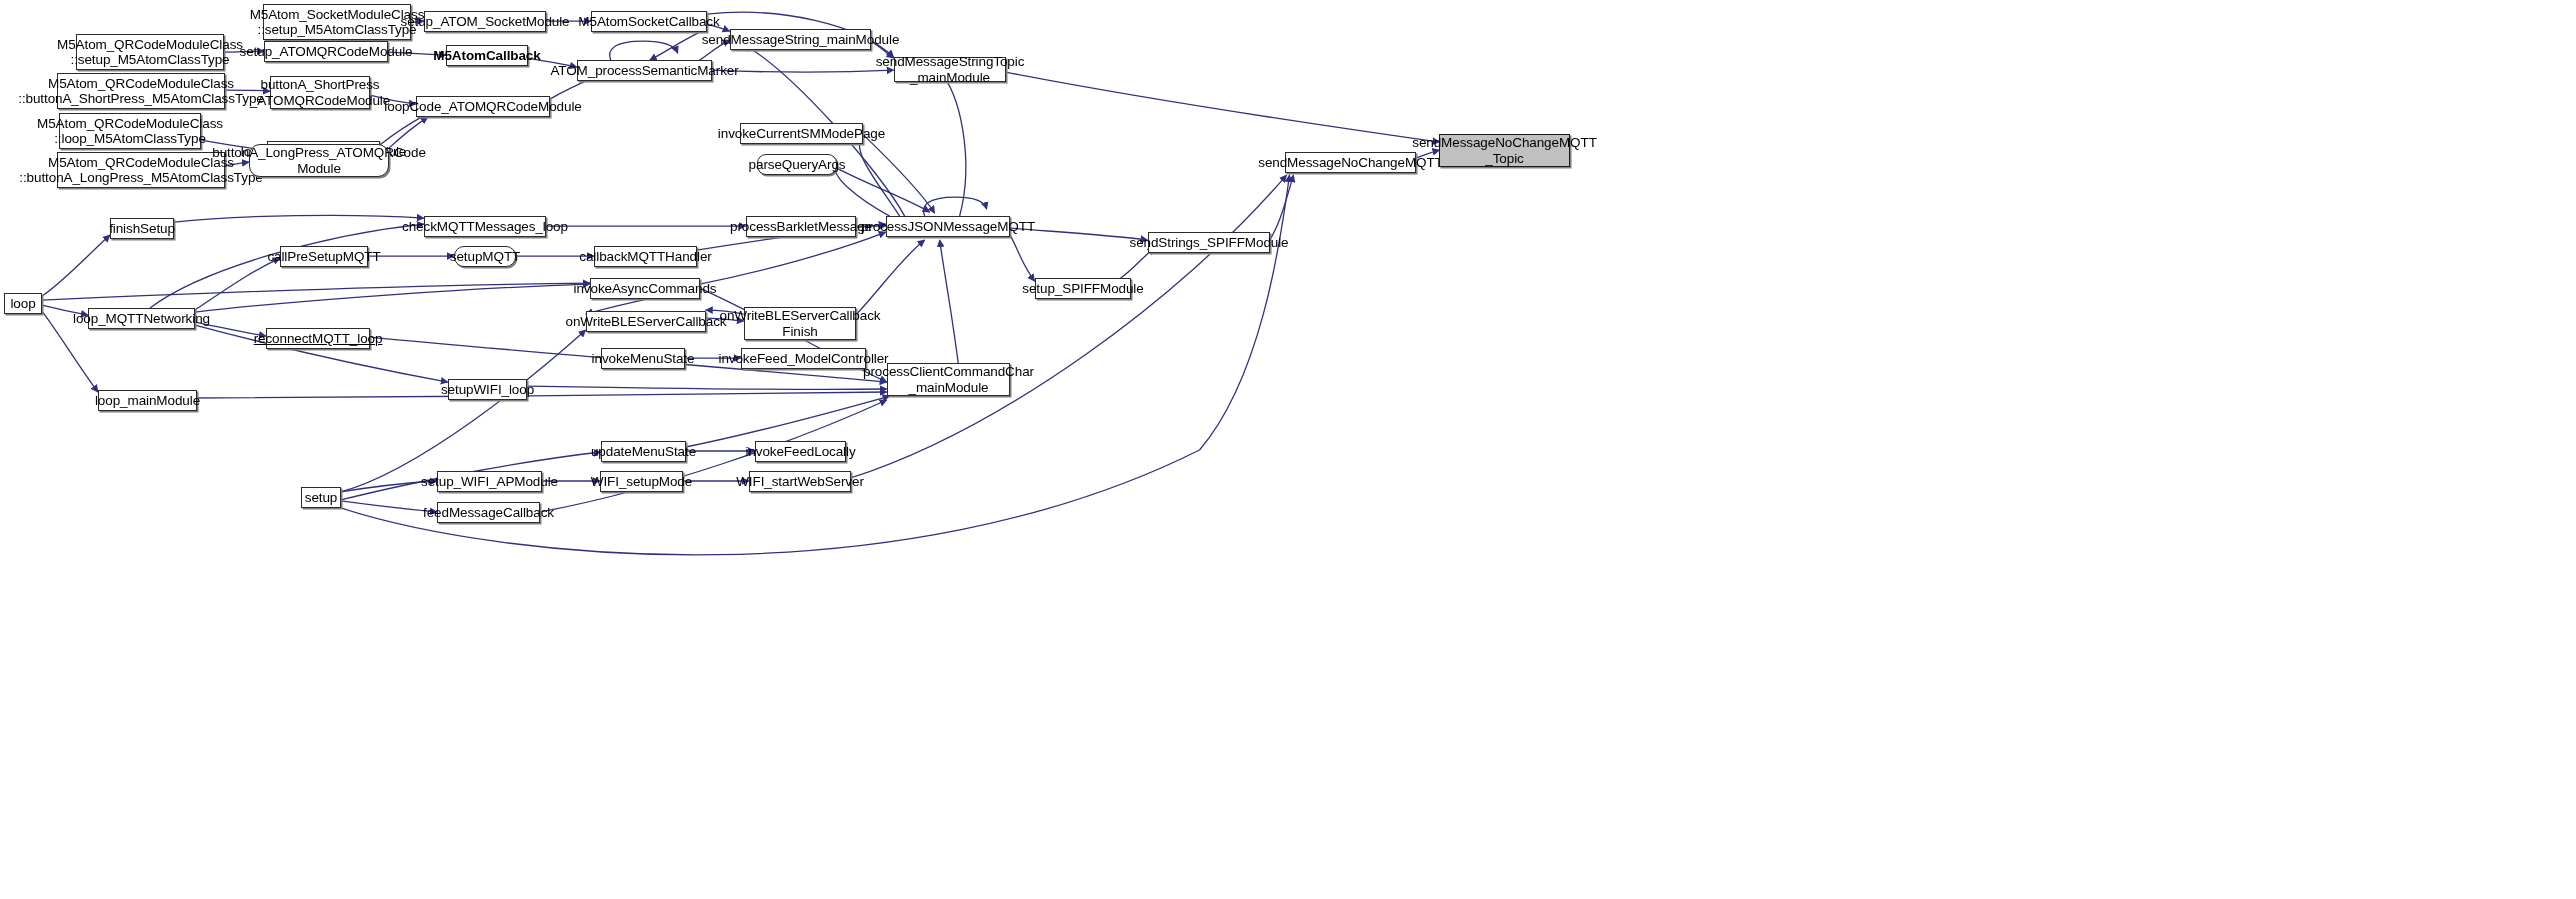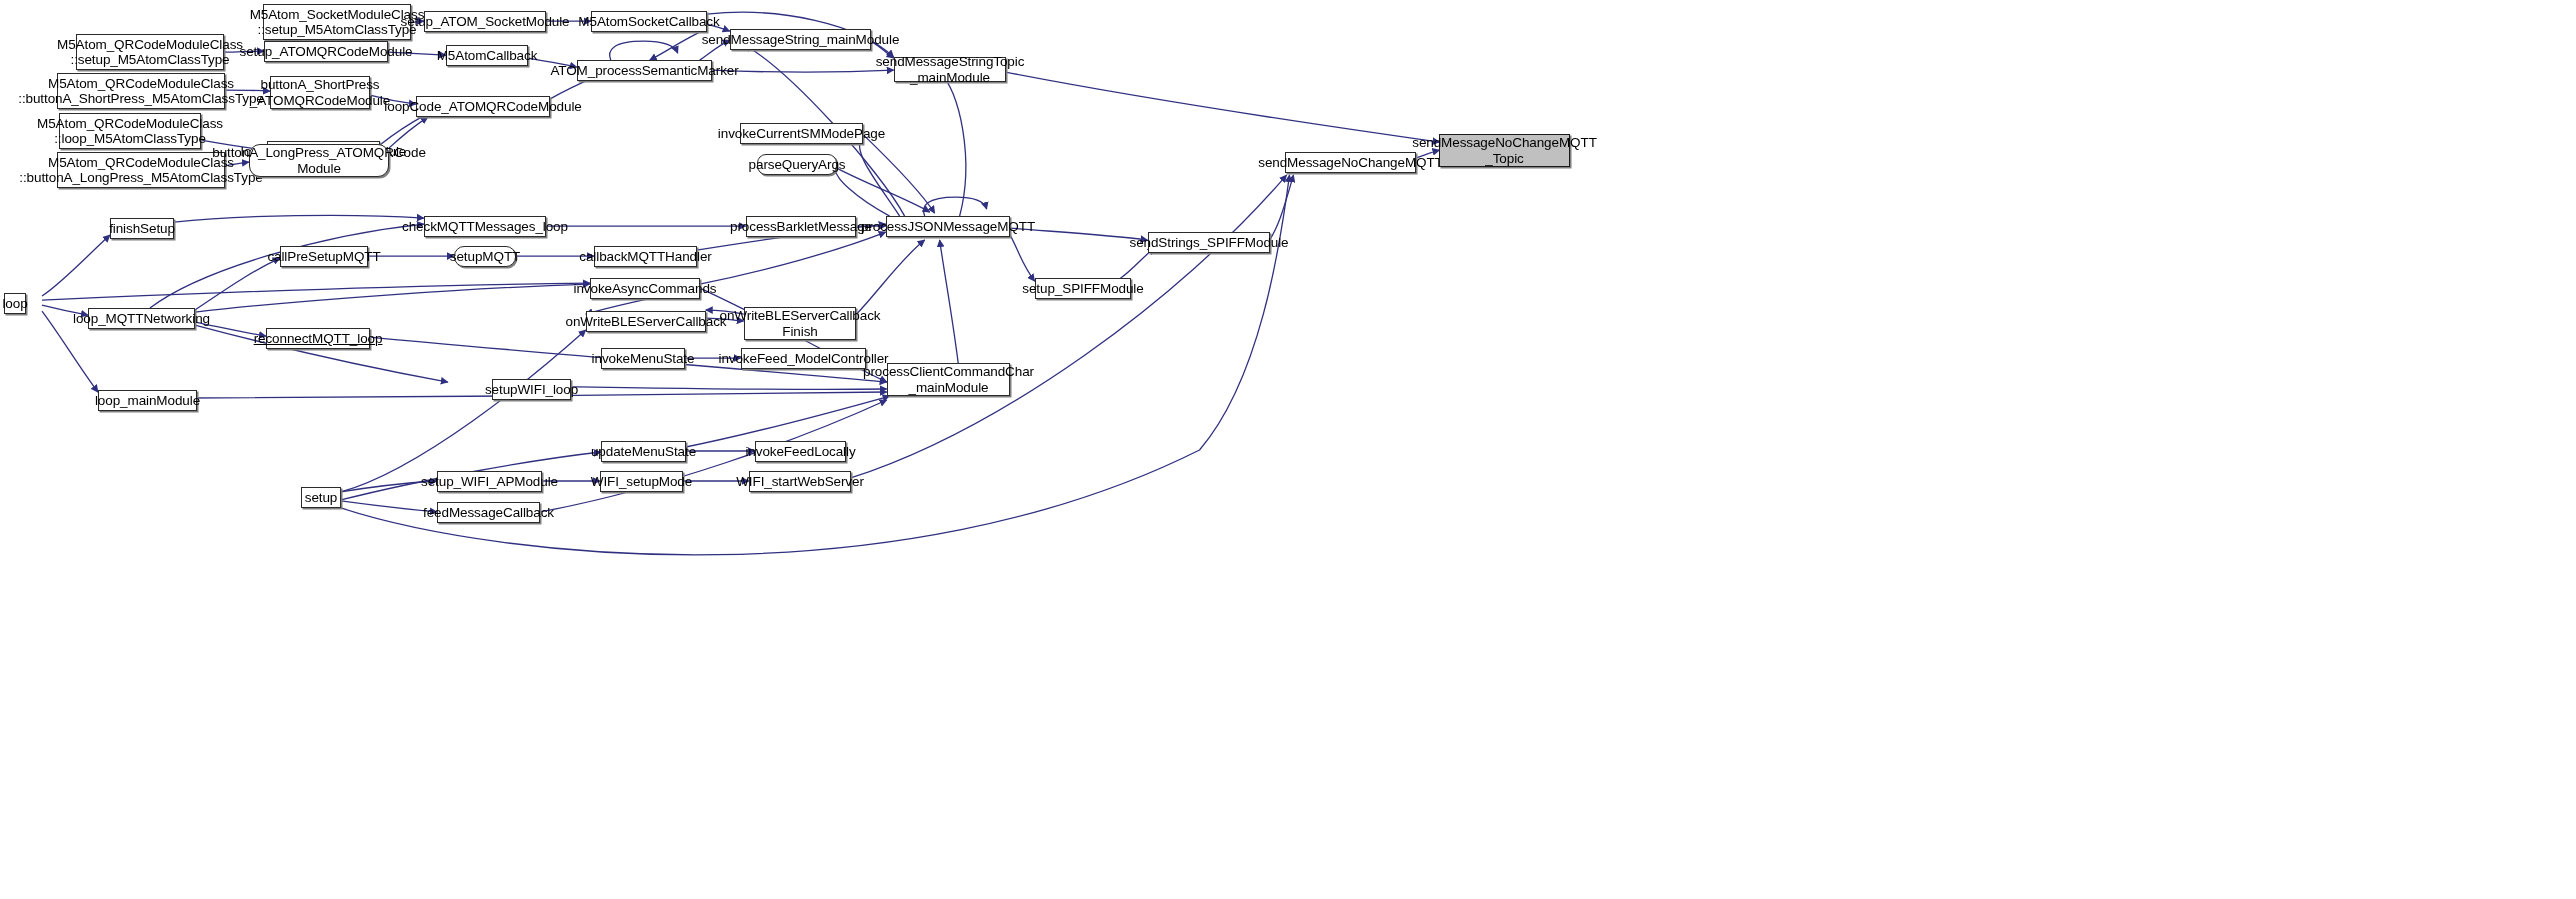--- a/index.html
+++ b/index.html
@@ -130,21 +130,21 @@
       </g>
   </svg>
   <div id="node-layer">
       <div class="node" style="left: 263px; top: 4px; width: 148px; height: 36px;">M5Atom_SocketModuleClass
 ::setup_M5AtomClassType</div>
       <div class="node" style="left: 424px; top: 11px; width: 122px; height: 21px;">setup_ATOM_SocketModule</div>
       <div class="node" style="left: 591px; top: 11px; width: 116px; height: 21px;">M5AtomSocketCallback</div>
       <div class="node" style="left: 76px; top: 34px; width: 148px; height: 36px;">M5Atom_QRCodeModuleClass
 ::setup_M5AtomClassType</div>
       <div class="node" style="left: 264px; top: 41px; width: 124px; height: 21px;">setup_ATOMQRCodeModule</div>
-      <div class="node" style="left: 446px; top: 45px; width: 82px; height: 21px;">M5AtomCallback</div>
+      <div class="node" style="left: 446px; top: 45px; width: 82px; height: 21px; font-weight: bold;">M5AtomCallback</div>
       <div class="node" style="left: 730px; top: 29px; width: 141px; height: 21px;">sendMessageString_mainModule</div>
       <div class="node" style="left: 577px; top: 60px; width: 135px; height: 21px;">ATOM_processSemanticMarker</div>
       <div class="node" style="left: 894px; top: 57px; width: 112px; height: 25px;">sendMessageStringTopic
 _mainModule</div>
       <div class="node" style="left: 57px; top: 73px; width: 168px; height: 36px;">M5Atom_QRCodeModuleClass
 ::buttonA_ShortPress_M5AtomClassType</div>
       <div class="node" style="left: 270px; top: 76px; width: 100px; height: 33px;">buttonA_ShortPress
 _ATOMQRCodeModule</div>
       <div class="node" style="left: 416px; top: 96px; width: 134px; height: 21px;">loopCode_ATOMQRCodeModule</div>
       <div class="node" style="left: 59px; top: 113px; width: 142px; height: 36px;">M5Atom_QRCodeModuleClass
@@ -162,29 +162,29 @@
       <div class="node" style="left: 110px; top: 218px; width: 64px; height: 21px;">finishSetup</div>
       <div class="node" style="left: 424px; top: 216px; width: 122px; height: 21px;">checkMQTTMessages_loop</div>
       <div class="node" style="left: 746px; top: 216px; width: 110px; height: 21px;">processBarkletMessage</div>
       <div class="node" style="left: 886px; top: 216px; width: 124px; height: 21px;">processJSONMessageMQTT</div>
       <div class="node" style="left: 1148px; top: 232px; width: 122px; height: 21px;">sendStrings_SPIFFModule</div>
       <div class="node" style="left: 280px; top: 246px; width: 88px; height: 21px;">callPreSetupMQTT</div>
       <div class="node" style="left: 454px; top: 246px; width: 62px; height: 21px; border-radius: 10px;">setupMQTT</div>
       <div class="node" style="left: 594px; top: 246px; width: 103px; height: 21px;">callbackMQTTHandler</div>
       <div class="node" style="left: 1035px; top: 278px; width: 96px; height: 21px;">setup_SPIFFModule</div>
       <div class="node" style="left: 590px; top: 278px; width: 110px; height: 21px;">invokeAsyncCommands</div>
-      <div class="node" style="left: 4px; top: 293px; width: 22px; height: 21px; text-align: center;">loop</div>
+      <div class="node" style="left: 4px; top: 293px; width: 38px; height: 21px; text-align: center;">loop</div>
       <div class="node" style="left: 88px; top: 308px; width: 107px; height: 21px;">loop_MQTTNetworking</div>
       <div class="node" style="left: 586px; top: 311px; width: 120px; height: 21px;">onWriteBLEServerCallback</div>
       <div class="node" style="left: 744px; top: 307px; width: 112px; height: 33px;">onWriteBLEServerCallback
 Finish</div>
       <div class="node" style="left: 266px; top: 328px; width: 104px; height: 21px; text-decoration: underline;">reconnectMQTT_loop</div>
       <div class="node" style="left: 601px; top: 348px; width: 84px; height: 21px;">invokeMenuState</div>
       <div class="node" style="left: 741px; top: 348px; width: 125px; height: 21px;">invokeFeed_ModelController</div>
-      <div class="node" style="left: 448px; top: 379px; width: 79px; height: 21px; margin-left: 44px;">setupWIFI_loop</div>
+      <div class="node" style="left: 448px; top: 379px; width: 79px; height: 21px;">setupWIFI_loop</div>
       <div class="node" style="left: 887px; top: 363px; width: 123px; height: 33px;">processClientCommandChar
 _mainModule</div>
       <div class="node" style="left: 98px; top: 390px; width: 99px; height: 21px;">loop_mainModule</div>
       <div class="node" style="left: 601px; top: 441px; width: 85px; height: 21px;">updateMenuState</div>
       <div class="node" style="left: 755px; top: 441px; width: 91px; height: 21px;">invokeFeedLocally</div>
       <div class="node" style="left: 437px; top: 471px; width: 105px; height: 21px;">setup_WIFI_APModule</div>
       <div class="node" style="left: 600px; top: 471px; width: 83px; height: 21px;">WIFI_setupMode</div>
       <div class="node" style="left: 749px; top: 471px; width: 102px; height: 21px;">WIFI_startWebServer</div>
       <div class="node" style="left: 301px; top: 487px; width: 40px; height: 21px;">setup</div>
       <div class="node" style="left: 437px; top: 502px; width: 103px; height: 21px;">feedMessageCallback</div>

